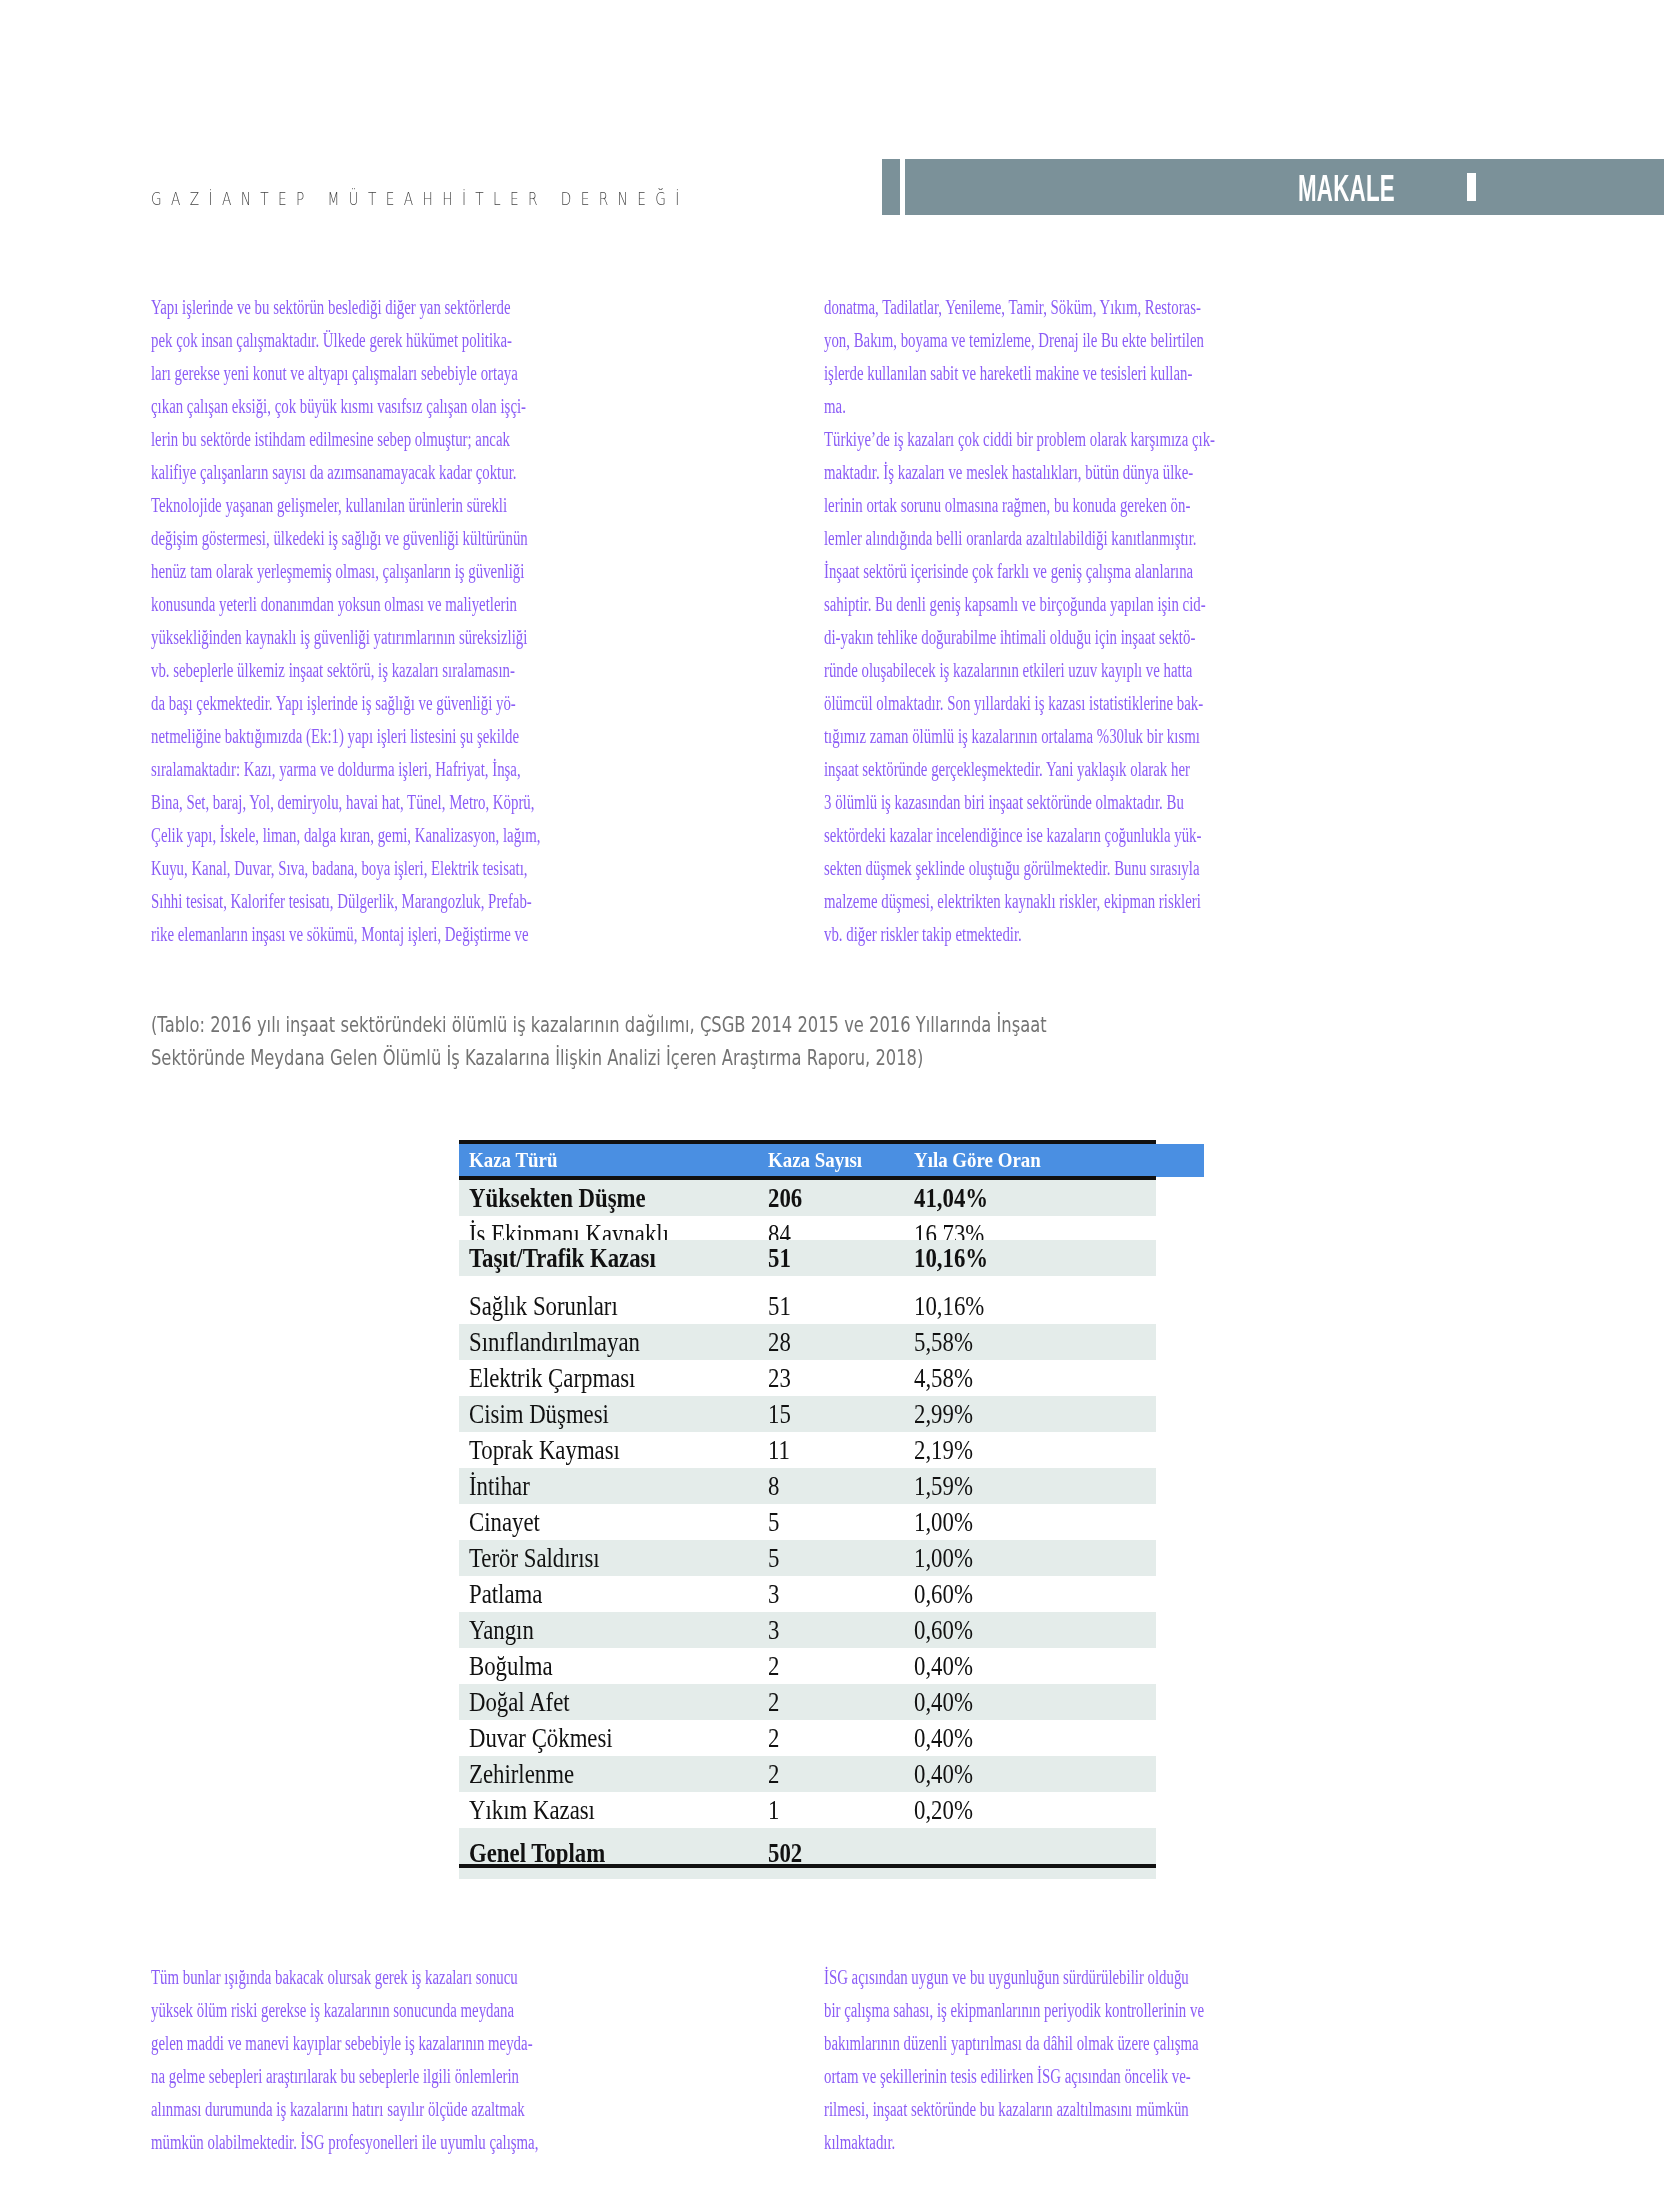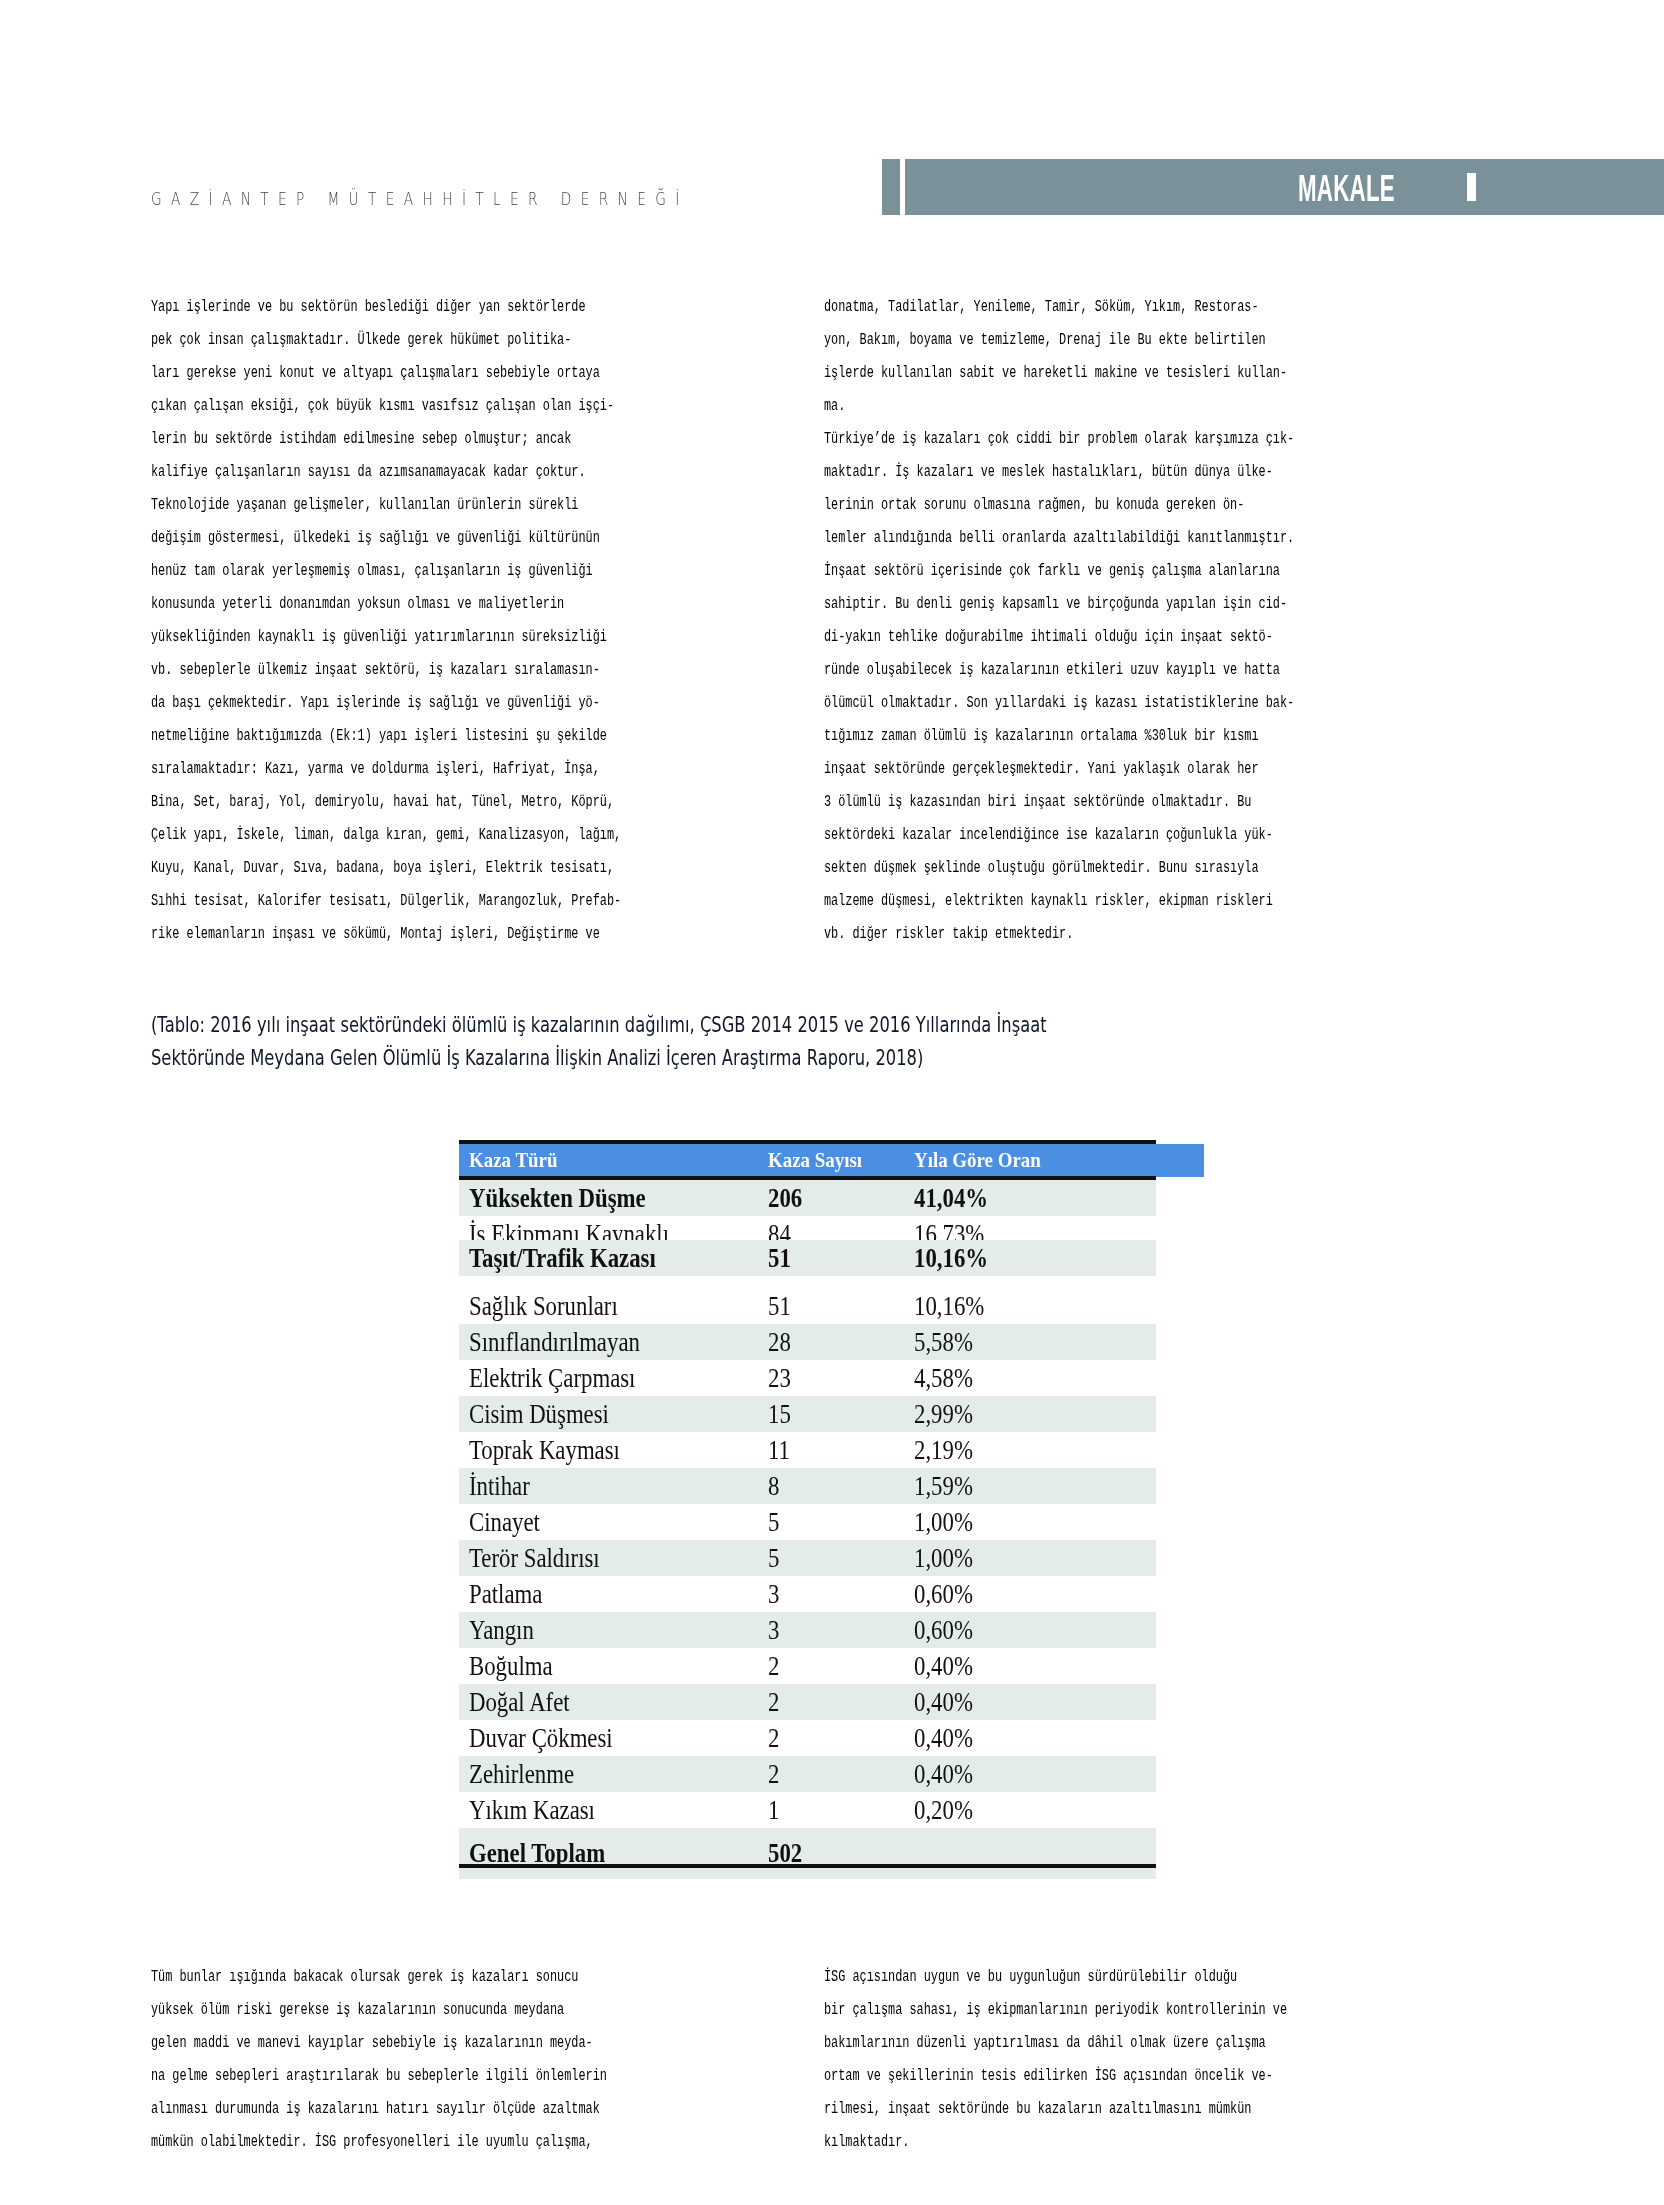--- a/index.html
+++ b/index.html
@@ -10,27 +10,27 @@
   
   #hdr-org { left: 151px; top: 189px; font-size: 17.6px; letter-spacing: 12px; color: #444;
              font-family: "DejaVu Sans", sans-serif; font-weight: 300; transform: scaleX(0.78); transform-origin: left center; white-space: nowrap; }
   #band-small { left: 882px; top: 159px; width: 17.6px; height: 56px; background: #7b9199; }
   #band-main { left: 905px; top: 159px; width: 759px; height: 56px; background: #7b9199; }
   #makale { left: 1298px; top: 168px; color: #fff; font-family: "Liberation Sans", sans-serif; font-weight: bold;
             font-size: 36px; transform: scaleX(0.62); transform-origin: left top; white-space: nowrap; letter-spacing: 0.4px; }
   #makale-square { left: 1467px; top: 173px; width: 8.8px; height: 28px; background: #fff; }
 
   
-  .col { position: absolute; width: 652px; font-size: 16px; line-height: 33px; color: #000000;
-         font-family: Liberation Mono, monospace; text-align: justify; }
+  .col { position: absolute; width: 652px; font-size: 20px; line-height: 33px; color: #8b5cf6;
+         font-family: Liberation Serif, serif; text-align: justify; }
   .col .ln { display: block; white-space: nowrap; overflow: visible; transform: scaleX(0.742); transform-origin: left center; }
   #col-left { left: 151px; top: 291px; }
   #col-right { left: 824px; top: 291px; }
 
-  #caption { left: 151px; top: 1008px; width: 1323px; font-size: 22px; line-height: 33px; color: #0f172a; }
+  #caption { left: 151px; top: 1008px; width: 1323px; font-size: 22px; line-height: 33px; color: #737373; }
   #caption .ln { display: block; white-space: nowrap; transform: scaleX(0.742); transform-origin: left center; }
 
   
   #tbl { left: 459px; top: 1140px; width: 697px; border-collapse: collapse;
          font-family: "Liberation Serif", serif; color: #111; }
   .trow { position: absolute; left: 0; width: 697px; display: flex; align-items: center; }
   .c1 { position: absolute; left: 9.7px; white-space: nowrap; transform: scaleX(0.86); transform-origin: left center; }
   .c2 { position: absolute; left: 309px; white-space: nowrap; transform: scaleX(0.86); transform-origin: left center; }
   .c3 { position: absolute; left: 455px; white-space: nowrap; transform: scaleX(0.86); transform-origin: left center; }
 </style>

